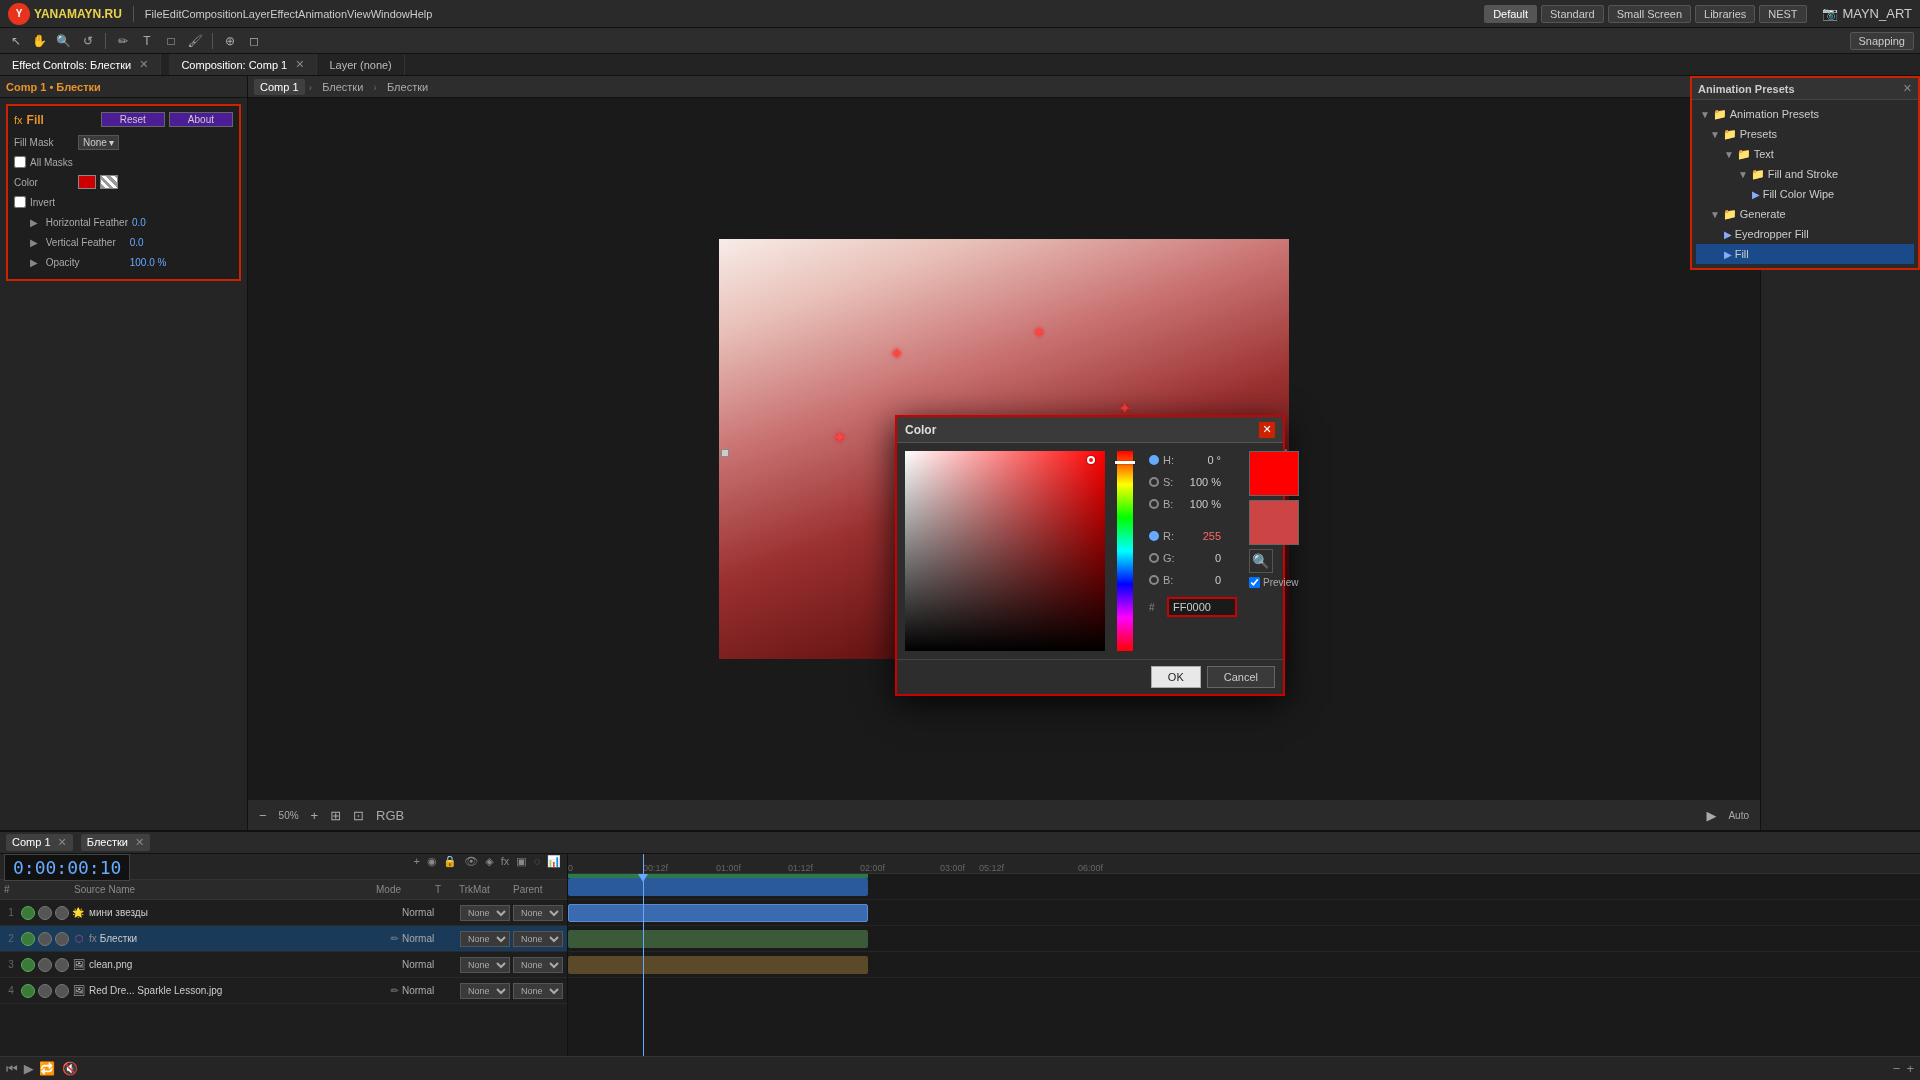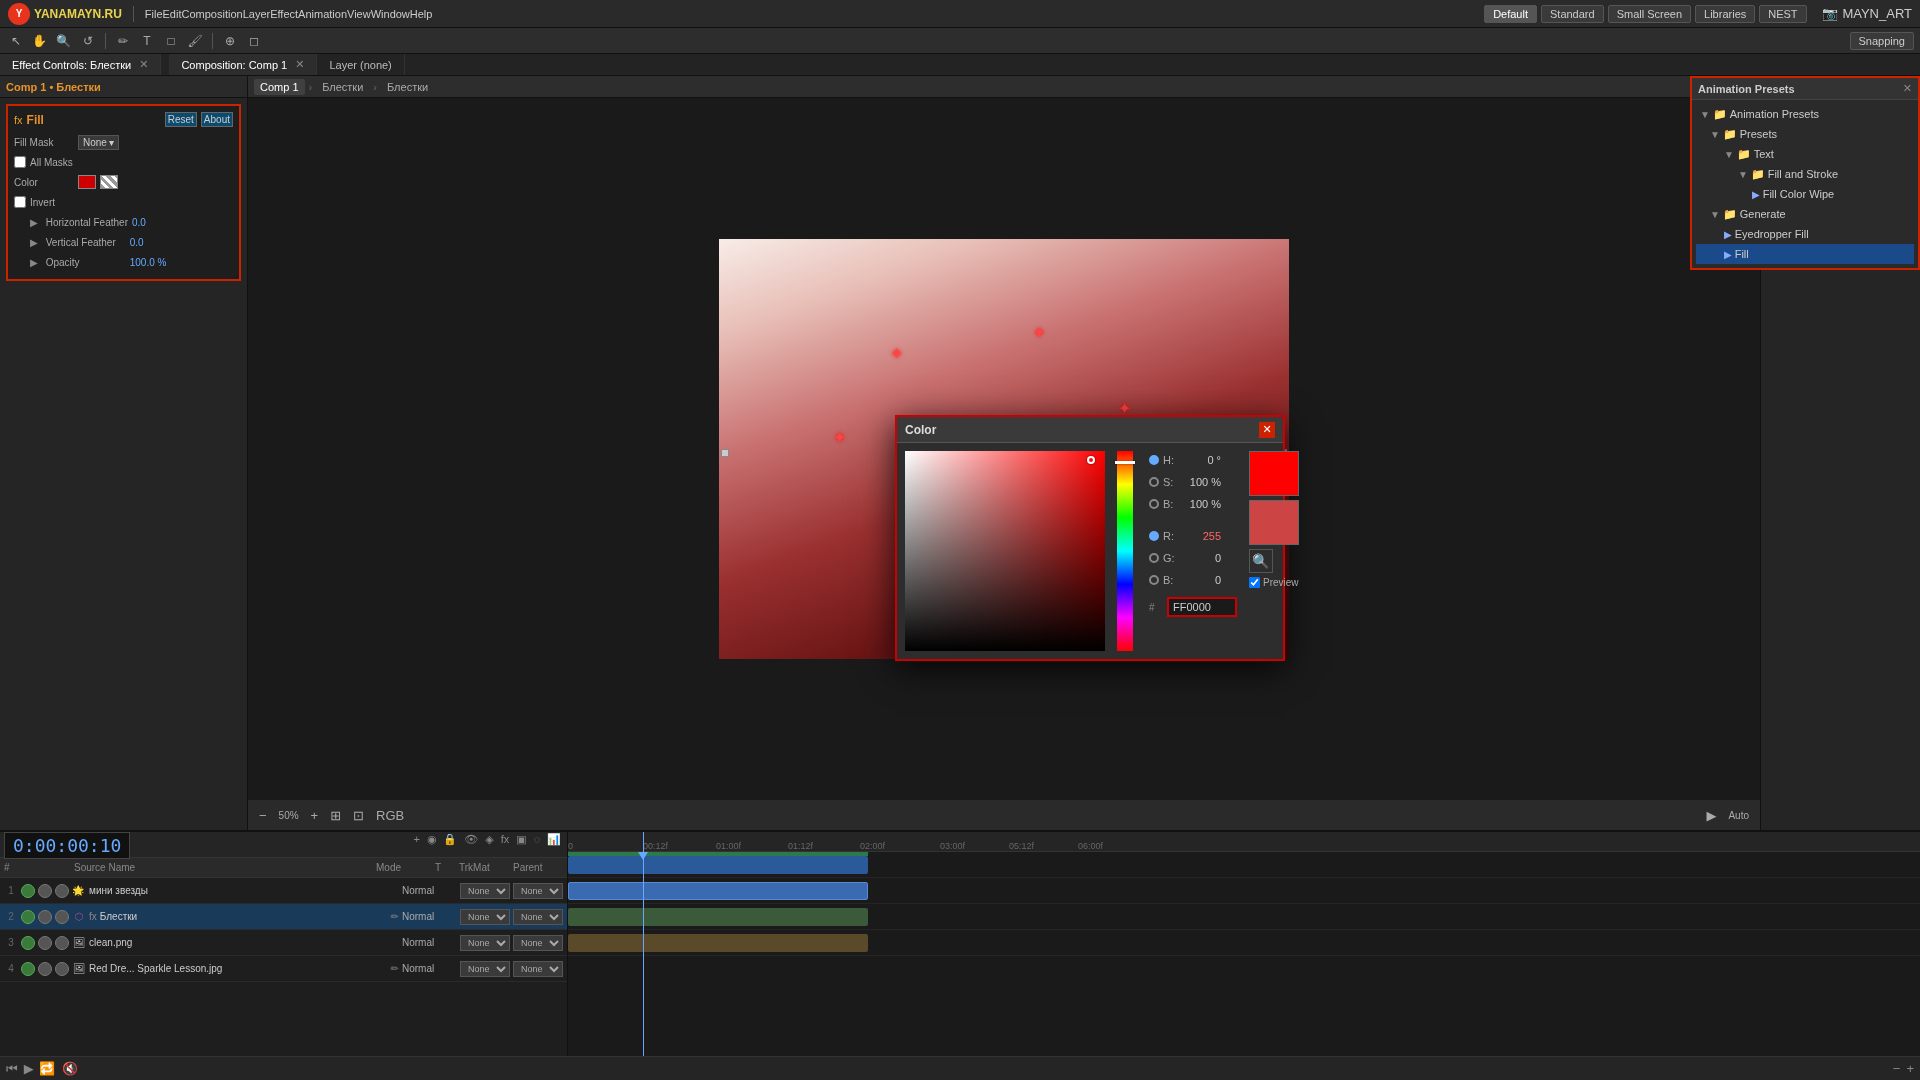--- a/index.html
+++ b/index.html
@@ -154,24 +154,24 @@
       justify-content: space-between;
       margin-bottom: 6px;
     }
     .effect-title {
       color: #e8932a;
       font-weight: bold;
       font-size: 12px;
     }
     .effect-btns { display: flex; gap: 4px; }
     .eff-btn {
-      background: #0c4a6e;
+      background: #4c1d95;
       border: 1px solid #666;
       color: #ccc;
-      padding: 1px 2px;
+      padding: 1px 18px;
       font-size: 10px;
       cursor: pointer;
     }
     .prop-row {
       display: flex;
       align-items: center;
       height: 18px;
       gap: 4px;
       margin-bottom: 2px;
     }
@@ -944,20 +944,30 @@
     </div>
 
     <div class="tree-item tree-indent2 selected">
       <span class="tree-file">▶</span>
       <span class="tree-label">Fill</span>
     </div>
   </div>
 </div>
 
 <div class="bottom-timeline">
+  <div class="timeline-header">
+    <div class="timeline-tab active">
+      <span>Comp 1</span>
+      <span style="color:#888; margin-left:4px;">✕</span>
+    </div>
+    <div class="timeline-tab active">
+      <span>Блестки</span>
+      <span style="color:#888; margin-left:4px;">✕</span>
+    </div>
+  </div>
 
   <div class="timeline-body">
 
     <div class="timeline-layers">
 
       <div class="layer-controls-bar">
 
         <span class="big-timecode">0:00:00:10</span>
         <span style="color:#888; font-size:11px; margin-left:4px;"></span>
         <div class="spacer"></div>
@@ -1053,21 +1063,21 @@
 
     <div class="timeline-tracks">
 
       <div class="timeline-ruler">
         <span class="ruler-tick" style="left:0px;">0</span>
         <span class="ruler-tick" style="left:75px;">00:12f</span>
         <span class="ruler-tick" style="left:148px;">01:00f</span>
         <span class="ruler-tick" style="left:220px;">01:12f</span>
         <span class="ruler-tick" style="left:292px;">02:00f</span>
         <span class="ruler-tick" style="left:372px;">03:00f</span>
-        <span class="ruler-tick" style="left:441px;">05:12f</span>
+        <span class="ruler-tick" style="left:411px;">05:12f</span>
         <span class="ruler-tick" style="left:510px;">06:00f</span>
       </div>
 
       <div style="position:absolute; top:20px; left:0; height:4px; background:#2a7a4a; width:300px;"></div>
 
       <div class="playhead" style="left:75px;"></div>
       <div class="playhead-marker" style="left:75px; top:20px;"></div>
 
       <div class="track-row">
         <div class="track-bar" style="left:0; width:300px; background:#2a5a9a;"></div>
@@ -1166,13 +1176,17 @@
       <div class="preview-box"></div>
       <div class="preview-box old"></div>
       <button class="eyedropper-btn">🔍</button>
       <div class="preview-check">
         <input type="checkbox" checked="" style="width: 11px; height: 11px;">
         <span>Preview</span>
       </div>
     </div>
   </div>
 
+  <div class="dialog-footer">
+    <button class="dialog-btn ok">OK</button>
+    <button class="dialog-btn cancel">Cancel</button>
+  </div>
 </div>
 
 </body></html>

